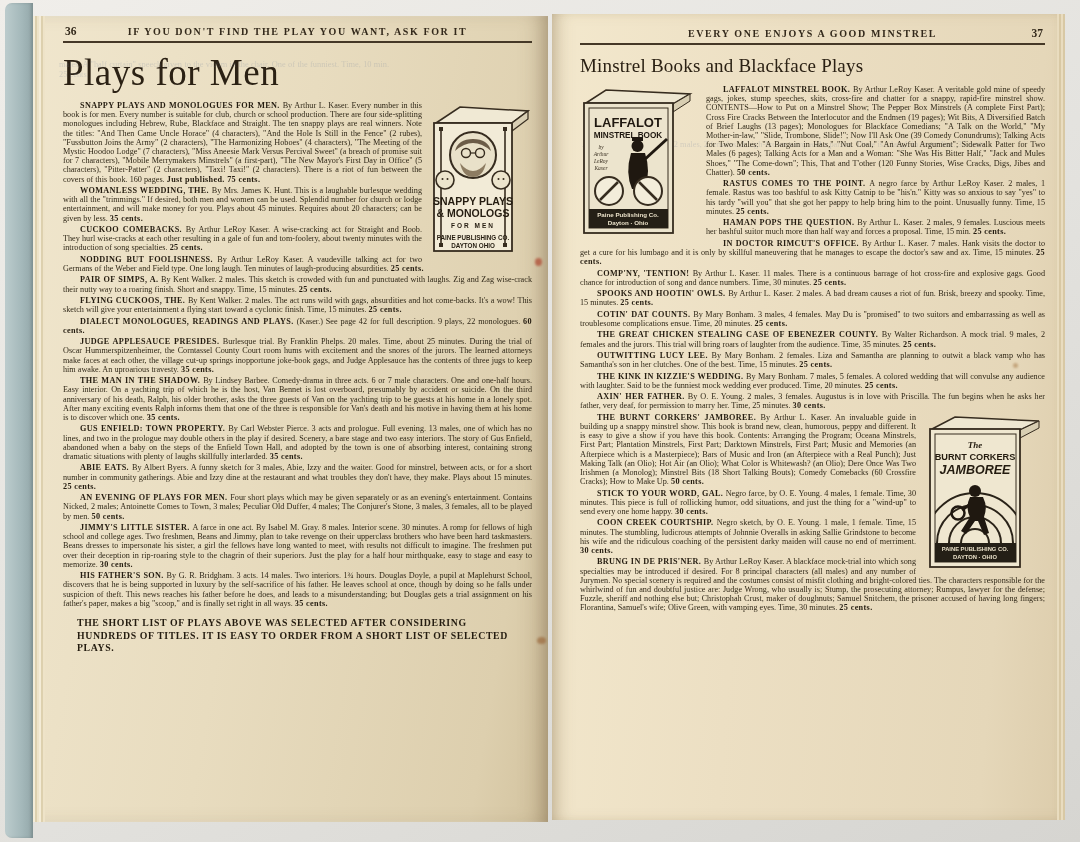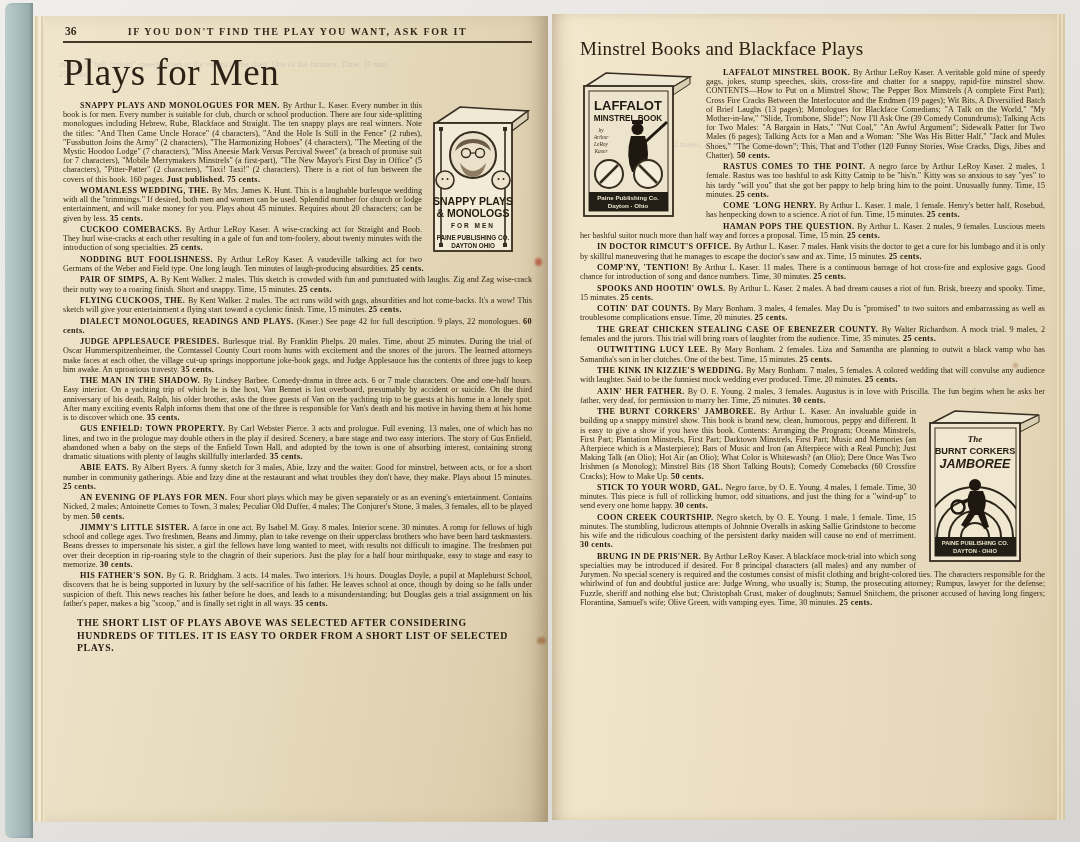--- a/index.html
+++ b/index.html
@@ -137,20 +137,24 @@
       <p class="entry"><b>ABIE EATS.  </b><span>By Albert Byers. A funny sketch for 3 males, Abie, Izzy and the waiter. Good for minstrel, between acts, or for a short number in community gatherings. Abie and Izzy dine at the restaurant and what troubles they don't have, they make. Plays about 15 minutes.  </span><b>25 cents.</b></p>
       <p class="entry"><b>AN EVENING OF PLAYS FOR MEN.  </b><span>Four short plays which may be given separately or as an evening's entertainment. Contains Nicked, 2 males; Antoinette Comes to Town, 3 males; Peculiar Old Duffer, 4 males; The Conjurer's Stone, 3 males, 3 females, all to be played by men.  </span><b>50 cents.</b></p>
       <p class="entry"><b>JIMMY'S LITTLE SISTER.  </b><span>A farce in one act. By Isabel M. Gray. 8 males. Interior scene. 30 minutes. A romp for fellows of high school and college ages. Two freshmen, Beans and Jimmy, plan to take revenge on their upperclass brothers who have been hard taskmasters. Beans dresses to impersonate his sister, a girl the fellows have long wanted to meet, with results not difficult to imagine. The freshmen put over their deception in rip-roaring style to the chagrin of their superiors. Just the play for a half hour mirthquake, easy to stage and easy to memorize.  </span><b>30 cents.</b></p>
       <p class="entry"><b>HIS FATHER'S SON.  </b><span>By G. R. Bridgham. 3 acts. 14 males. Two interiors. 1¾ hours. Douglas Doyle, a pupil at Maplehurst School, discovers that he is being supported in luxury by the self-sacrifice of his father. He leaves school at once, though by doing so he falls under suspicion of theft. This news reaches his father before he does, and leads to a misunderstanding; but Douglas gets a trial assignment on his father's paper, makes a big "scoop," and is finally set right in all ways.  </span><b>35 cents.</b></p>
     </div>
   <p class="page-footer">THE SHORT LIST OF PLAYS ABOVE WAS SELECTED AFTER CONSIDERING HUNDREDS OF TITLES.  IT IS EASY TO ORDER FROM A SHORT LIST OF SELECTED PLAYS.</p>
 </div>
 
 <div class="page" id="right-page">
   <div class="ghost ghost-right">A GHOST OF THE PAST.  2 males, 2 females.  A high-brown vamp and a parson.  There is a laugh in every line.  35 cents.</div>
+  <div class="pg-header">
+    <span class="runhead">EVERY ONE ENJOYS A GOOD MINSTREL</span>
+    <span class="pgnum at-right">37</span>
+  </div>
   <h1 class="page-title">Minstrel Books and Blackface Plays</h1>
   <div class="entries" id="right-entries">
       <div class="bookcover" id="cover-laffalot">
     <svg viewBox="0 0 116 150">
       <path d="M6 16 L26 3 L110 7 L93 17 Z" fill="#eee7d1" stroke="#362c1f" stroke-width="1.5"></path>
       <path d="M93 17 L110 7 L110 14 L93 25 Z" fill="#d8ceb2" stroke="#362c1f" stroke-width="1"></path>
       <rect x="4" y="16" width="89" height="130" fill="#ece4cd" stroke="#362c1f" stroke-width="1.8"></rect>
       <rect x="9" y="21" width="79" height="120" fill="none" stroke="#362c1f" stroke-width="1"></rect>
       <text x="48" y="40" text-anchor="middle" font-family="Liberation Sans, sans-serif" font-size="13" font-weight="bold" fill="#1f1810">LAFFALOT</text>
       <text x="48" y="51" text-anchor="middle" font-family="Liberation Sans, sans-serif" font-size="8.2" font-weight="bold" fill="#1f1810">MINSTREL BOOK</text>
@@ -166,21 +170,20 @@
       <line x1="20" y1="113" x2="38" y2="95" stroke="#362c1f" stroke-width="2.5"></line>
       <circle cx="68" cy="104" r="14" fill="#f3edda" stroke="#362c1f" stroke-width="2"></circle>
       <line x1="59" y1="95" x2="77" y2="113" stroke="#362c1f" stroke-width="2.5"></line>
       <rect x="9" y="122" width="79" height="19" fill="#241f16"></rect>
       <text x="48" y="130" text-anchor="middle" font-family="Liberation Sans, sans-serif" font-size="6.2" font-weight="bold" fill="#e9e0c8">Paine Publishing Co.</text>
       <text x="48" y="138" text-anchor="middle" font-family="Liberation Sans, sans-serif" font-size="6.2" font-weight="bold" fill="#e9e0c8">Dayton · Ohio</text>
     </svg>
   </div>
       <p class="entry"><b>LAFFALOT MINSTREL BOOK.  </b><span>By Arthur LeRoy Kaser. A veritable gold mine of speedy gags, jokes, stump speeches, skits, cross-fire and chatter for a snappy, rapid-fire minstrel show. CONTENTS—How to Put on a Minstrel Show; The Pepper Box Minstrels (A complete First Part); Cross Fire Cracks Between the Interlocutor and the Endmen (19 pages); Wit Bits, A Diversified Batch of Brief Laughs (13 pages); Monologues for Blackface Comedians; "A Talk on the World," "My Mother-in-law," "Slide, Trombone, Slide!"; Now I'll Ask One (39 Comedy Conundrums); Talking Acts for Two Males: "A Bargain in Hats," "Nut Coal," "An Awful Argument"; Sidewalk Patter for Two Males (6 pages); Talking Acts for a Man and a Woman: "She Was His Bitter Half," "Jack and Mules Shoes," "The Come-down"; This, That and T'other (120 Funny Stories, Wise Cracks, Digs, Jibes and Chatter).  </span><b>50 cents.</b></p>
       <p class="entry"><b>RASTUS COMES TO THE POINT.  </b><span>A negro farce by Arthur LeRoy Kaser. 2 males, 1 female. Rastus was too bashful to ask Kitty Catnip to be "his'n." Kitty was so anxious to say "yes" to his tardy "will you" that she got her pappy to help bring him to the point. Unusually funny. Time, 15 minutes.  </span><b>25 cents.</b></p>
-      <p class="entry"><b>COME 'LONG HENRY.  </b><span>By Arthur L. Kaser. 1 male, 1 female. Henry's better half, Rosebud, has henpecking down to a science. A riot of fun. Time, 15 minutes.  </span><b>25 cents.</b></p>
       <p class="entry"><b>HAMAN POPS THE QUESTION.  </b><span>By Arthur L. Kaser. 2 males, 9 females. Luscious meets her bashful suitor much more than half way and forces a proposal. Time, 15 min.  </span><b>25 cents.</b></p>
       <p class="entry"><b>IN DOCTOR RIMCUT'S OFFICE.  </b><span>By Arthur L. Kaser. 7 males. Hank visits the doctor to get a cure for his lumbago and it is only by skillful maneuvering that he manages to escape the doctor's saw and ax. Time, 15 minutes.  </span><b>25 cents.</b></p>
       <p class="entry"><b>COMP'NY, 'TENTION!  </b><span>By Arthur L. Kaser. 11 males. There is a continuous barrage of hot cross-fire and explosive gags. Good chance for introduction of song and dance numbers. Time, 30 minutes.  </span><b>25 cents.</b></p>
       <p class="entry"><b>SPOOKS AND HOOTIN' OWLS.  </b><span>By Arthur L. Kaser. 2 males. A bad dream causes a riot of fun. Brisk, breezy and spooky. Time, 15 minutes.  </span><b>25 cents.</b></p>
       <p class="entry"><b>COTIN' DAT COUNTS.  </b><span>By Mary Bonham. 3 males, 4 females. May Du is "promised" to two suitors and embarrassing as well as troublesome complications ensue. Time, 20 minutes.  </span><b>25 cents.</b></p>
       <p class="entry"><b>THE GREAT CHICKEN STEALING CASE OF EBENEZER COUNTY.  </b><span>By Walter Richardson. A mock trial. 9 males, 2 females and the jurors. This trial will bring roars of laughter from the audience. Time, 35 minutes.  </span><b>25 cents.</b></p>
       <p class="entry"><b>OUTWITTING LUCY LEE.  </b><span>By Mary Bonham. 2 females. Liza and Samantha are planning to outwit a black vamp who has Samantha's son in her clutches. One of the best. Time, 15 minutes.  </span><b>25 cents.</b></p>
       <p class="entry"><b>THE KINK IN KIZZIE'S WEDDING.  </b><span>By Mary Bonham. 7 males, 5 females. A colored wedding that will convulse any audience with laughter. Said to be the funniest mock wedding ever produced. Time, 20 minutes.  </span><b>25 cents.</b></p>
       <p class="entry"><b>AXIN' HER FATHER.  </b><span>By O. E. Young. 2 males, 3 females. Augustus is in love with Priscilla. The fun begins when he asks her father, very deaf, for permission to marry her. Time, 25 minutes.  </span><b>30 cents.</b></p>
       <div class="bookcover" id="cover-jamboree">

